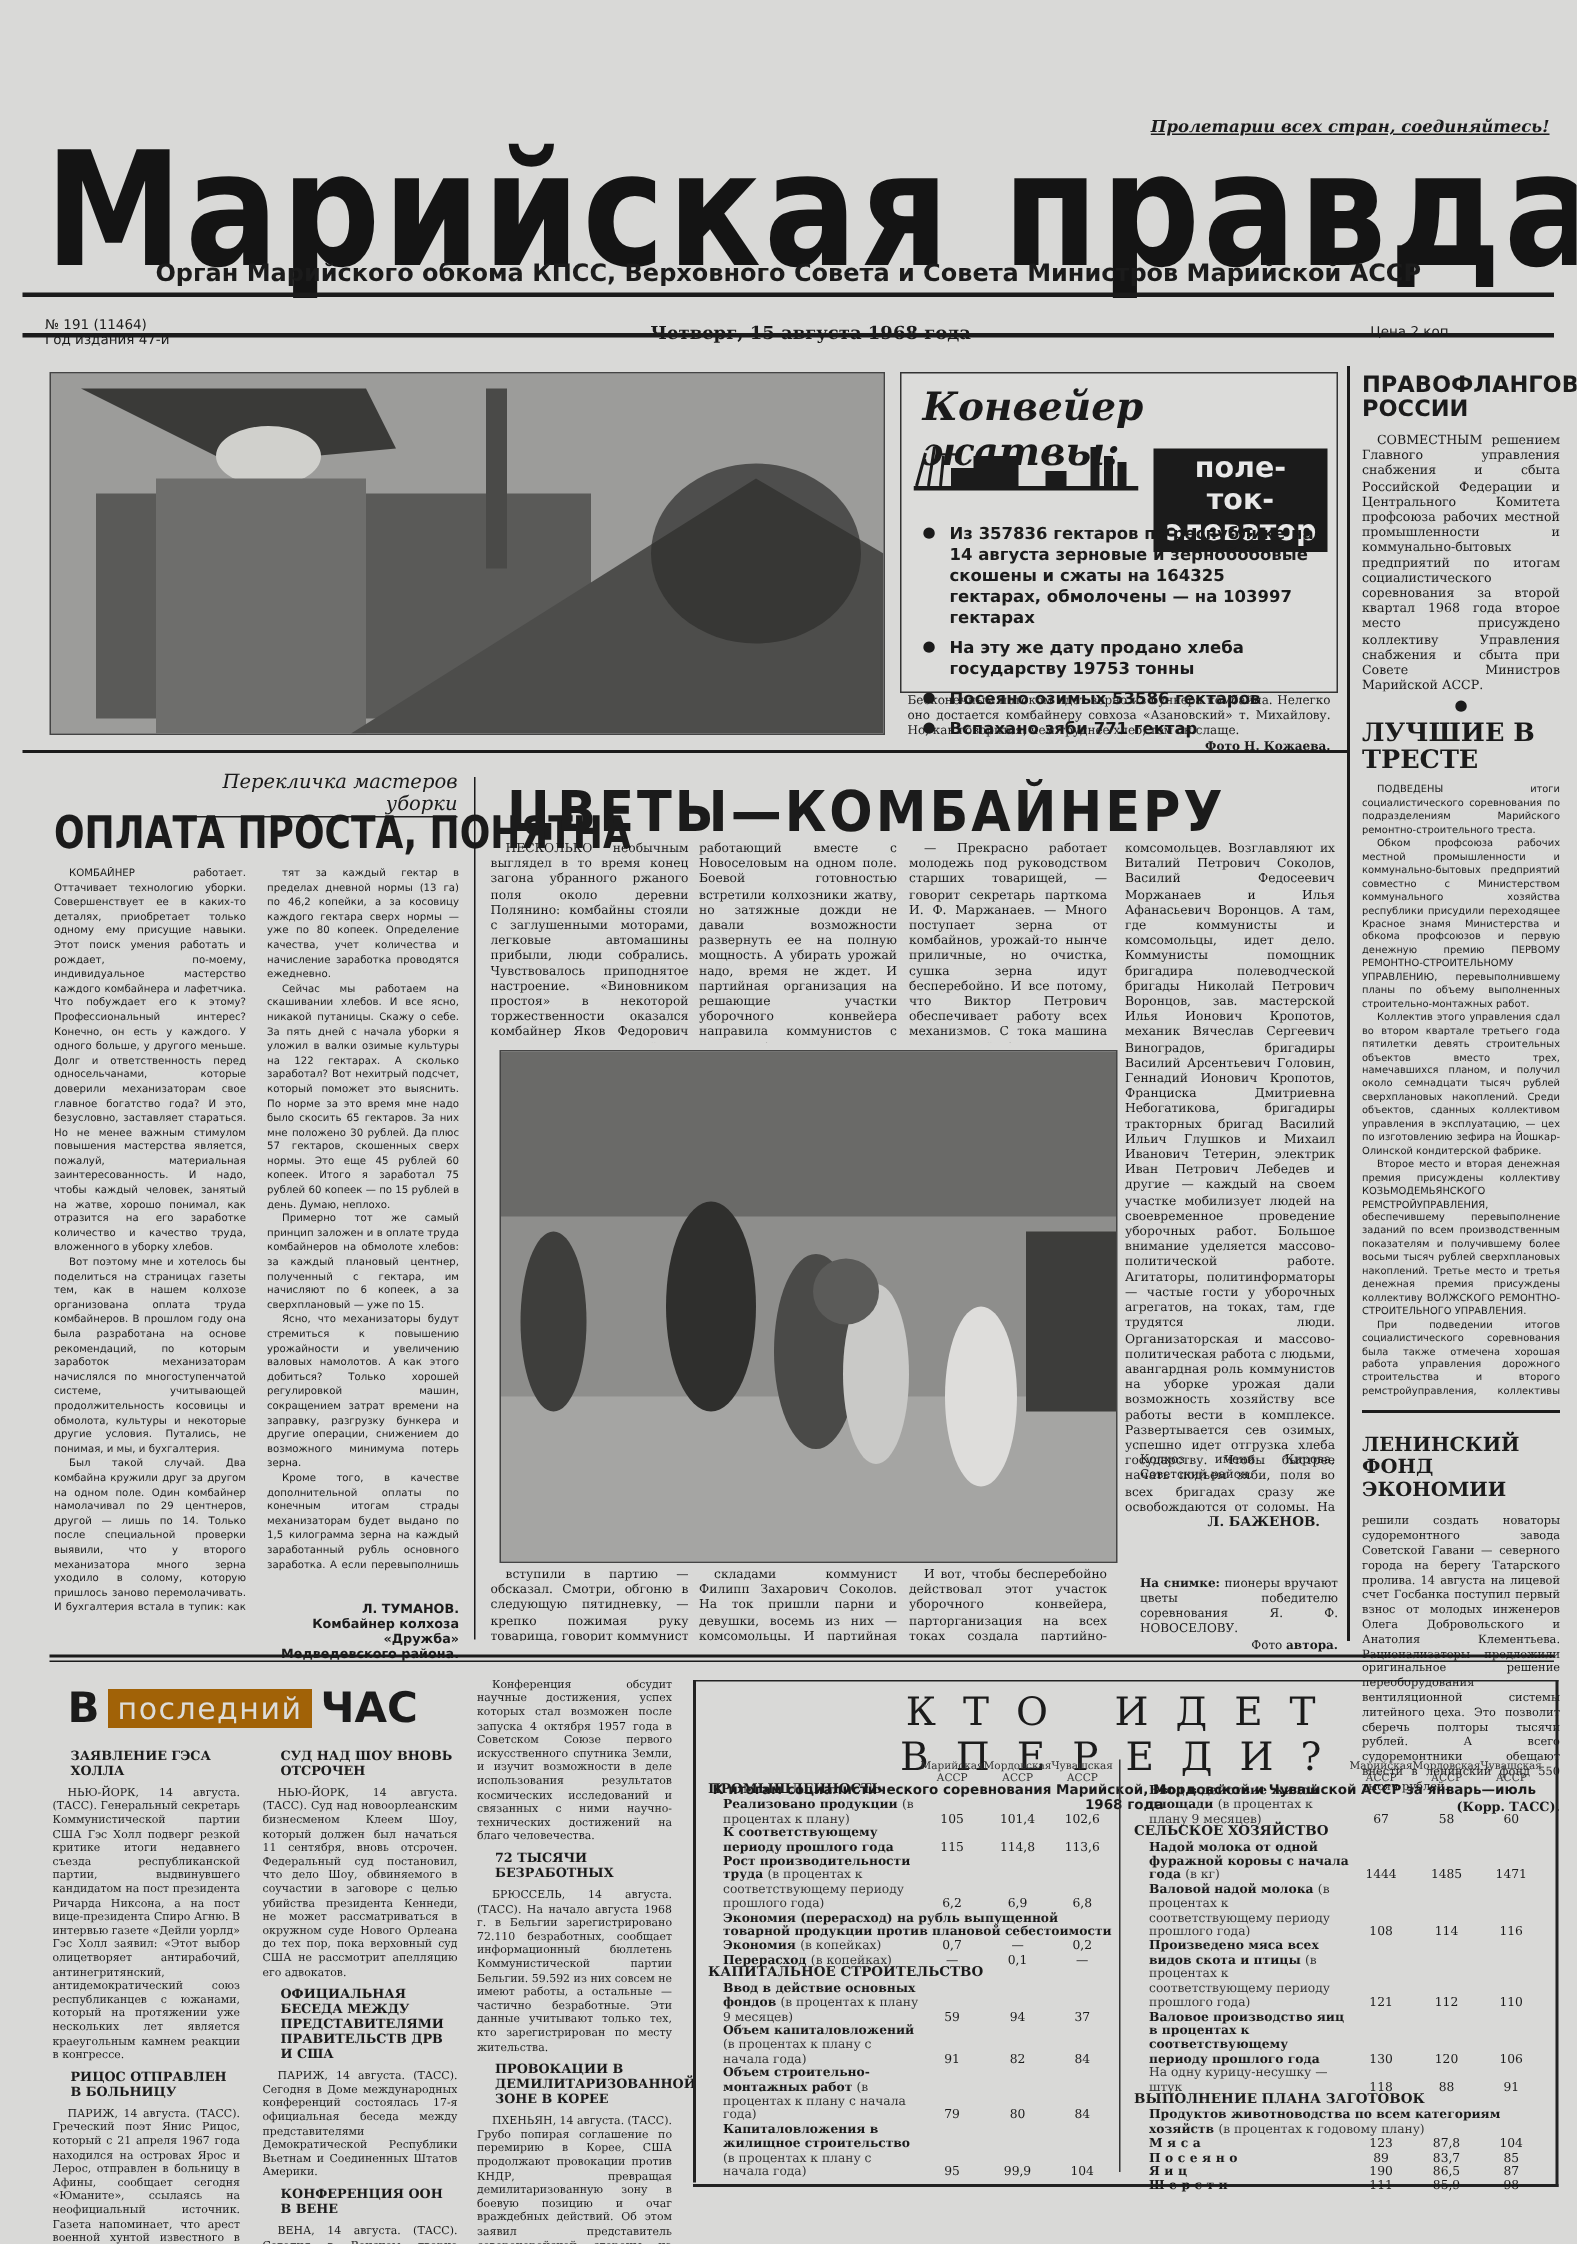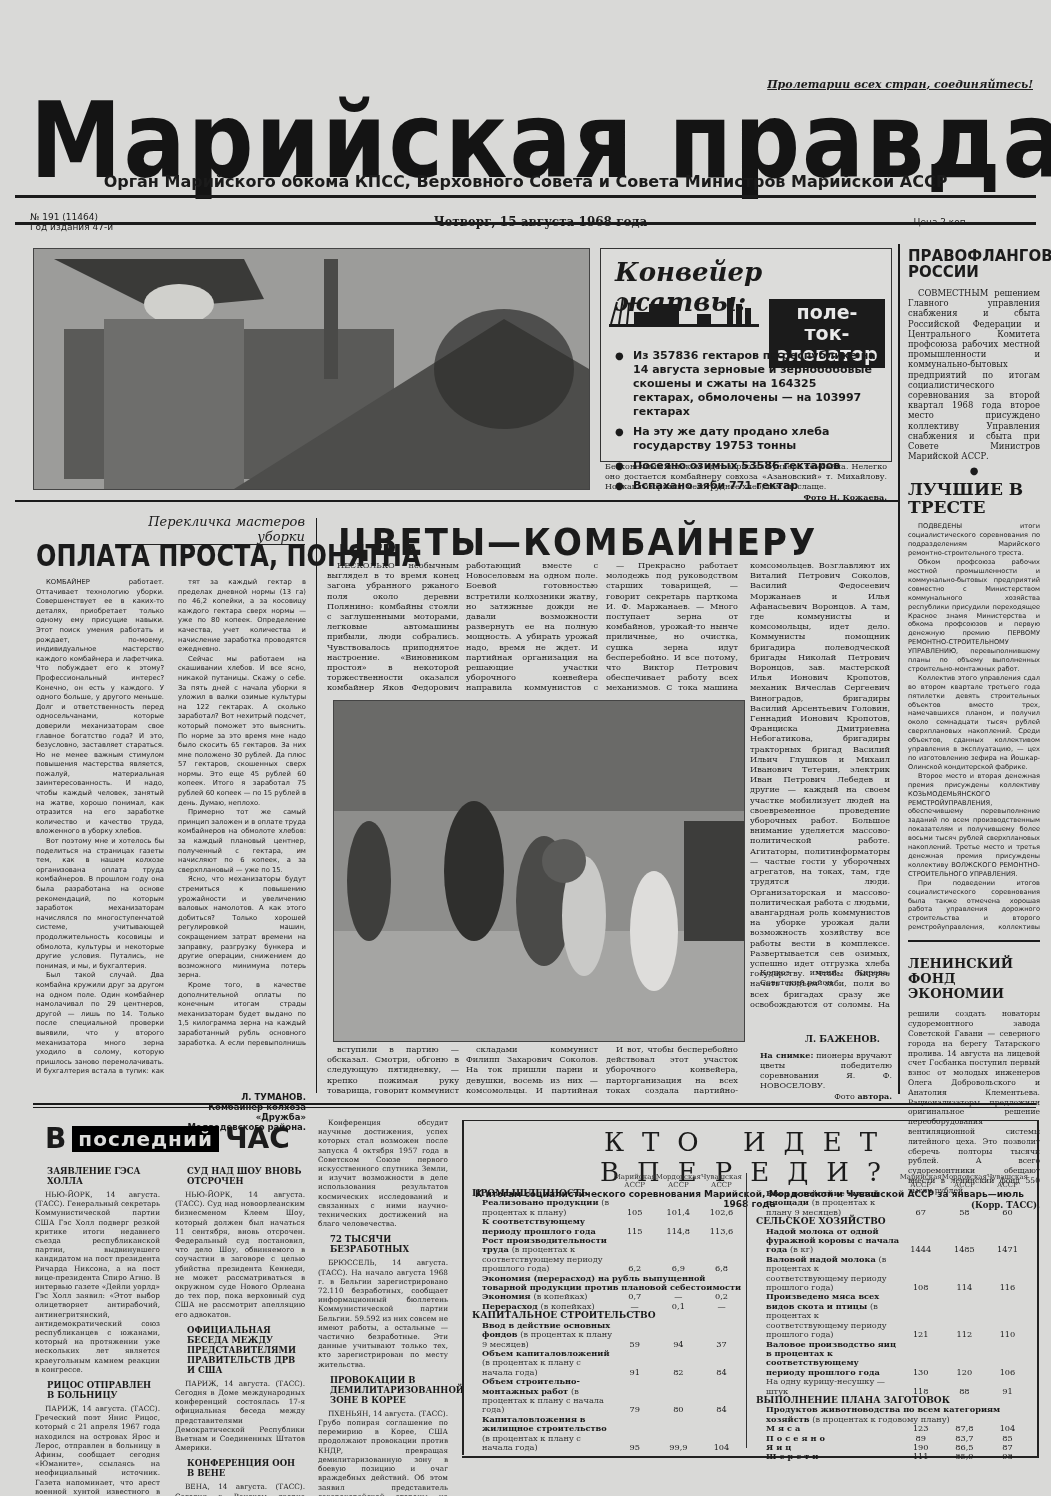--- a/index.html
+++ b/index.html
@@ -23,24 +23,24 @@
   .bullets li::before{content:"●";position:absolute;left:4px;top:0;font-size:10px;}
   .caption{font-size:8px;line-height:10px;text-align:justify;}
   .col-text{font-size:8.2px;line-height:10.2px;text-align:justify;overflow:hidden;}
   .col-text p{margin:0;text-indent:10px;}
   .sans{font-family:"DejaVu Sans",sans-serif;}
   .h-side{font-family:"DejaVu Sans",sans-serif;font-weight:bold;font-size:15px;line-height:16px;}
   .vline{width:2px;background:#1b1b1b;}
   .hline{height:2px;background:#1b1b1b;}
   .rubric{font-style:italic;font-size:13px;border-bottom:1px solid #222;text-align:right;}
   .h-big{font-family:"DejaVu Sans",sans-serif;font-weight:bold;white-space:nowrap;}
-  .sign{text-align:right;font-weight:bold;font-size:8.5px;line-height:10px;margin-top:24px;}
+  .sign{text-align:right;font-weight:bold;font-size:8.5px;line-height:10px;}
   .lasthour{display:flex;align-items:center;gap:6px;font-family:"DejaVu Sans",sans-serif;font-weight:bold;}
   .lasthour .b{font-size:28px;}
-  .lasthour .mid{background:#000000;color:#dcdcda;font-size:20px;padding:1px 6px;font-weight:bold;letter-spacing:1px;}
+  .lasthour .mid{background:#a16207;color:#dcdcda;font-size:20px;padding:1px 6px;font-weight:normal;letter-spacing:1px;}
   .news-h{font-weight:bold;font-size:8.5px;line-height:10px;margin:6px 0 4px 12px;text-transform:uppercase;}
   .tbl{font-size:8.2px;line-height:9.4px;border-collapse:collapse;width:100%;}
   .tbl td{vertical-align:bottom;padding:0;}
   .tbl td.num{text-align:center;width:38px;}
   .tbl .sec{font-weight:bold;font-size:9px;}
   .tbl .ind{padding-left:10px;font-weight:bold;margin-top:25px;}
   .tbl .sub{font-weight:normal;color:#333;}
   .tbl-head{font-size:7px;line-height:8px;text-align:center;color:#333;}
 </style>
 </head>

